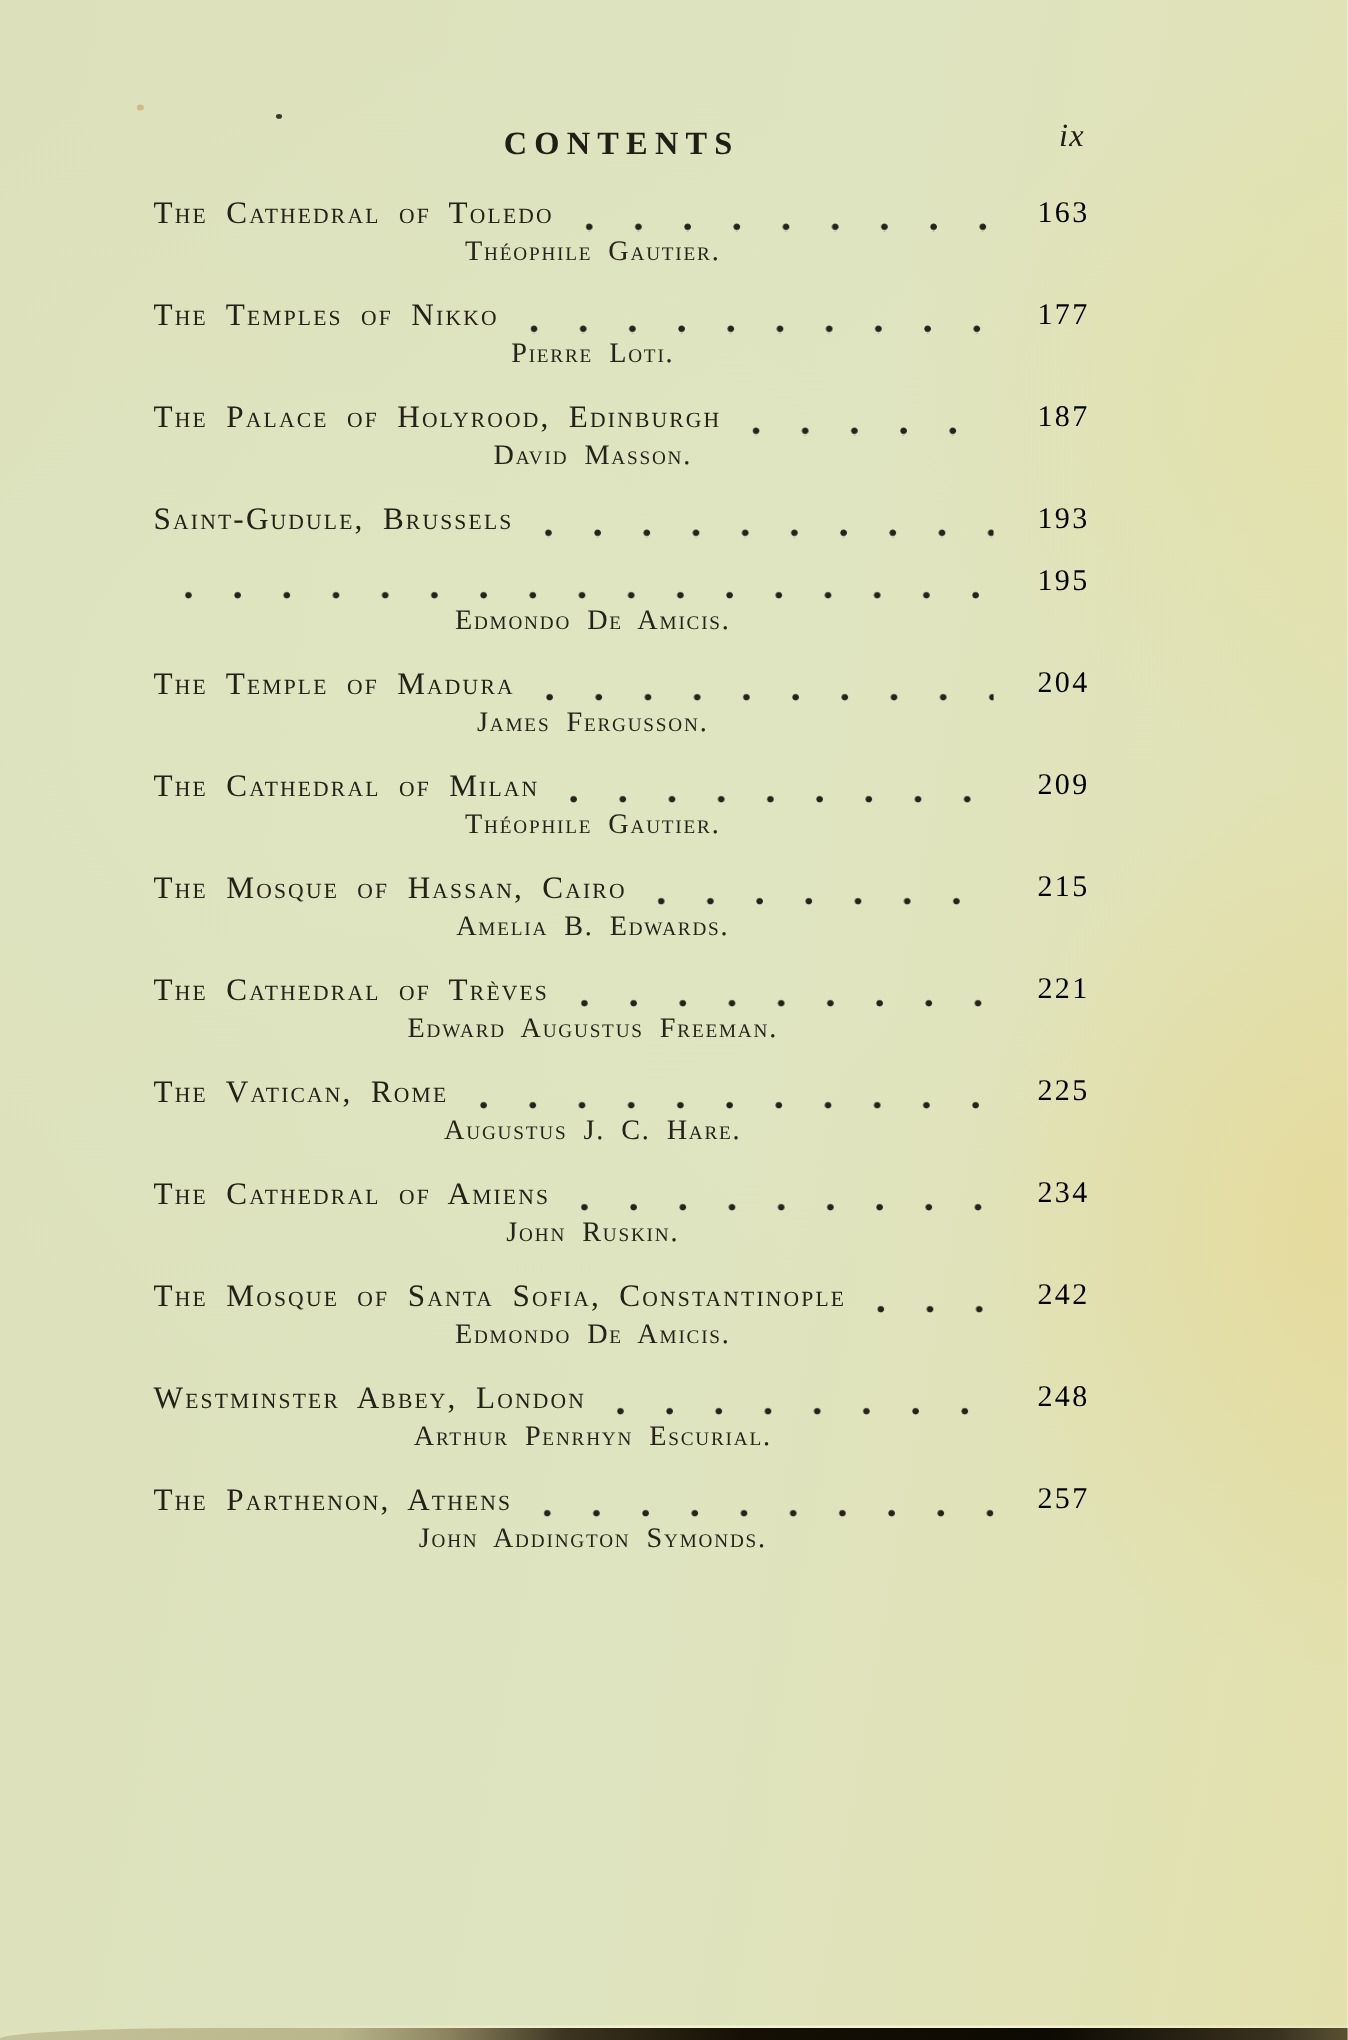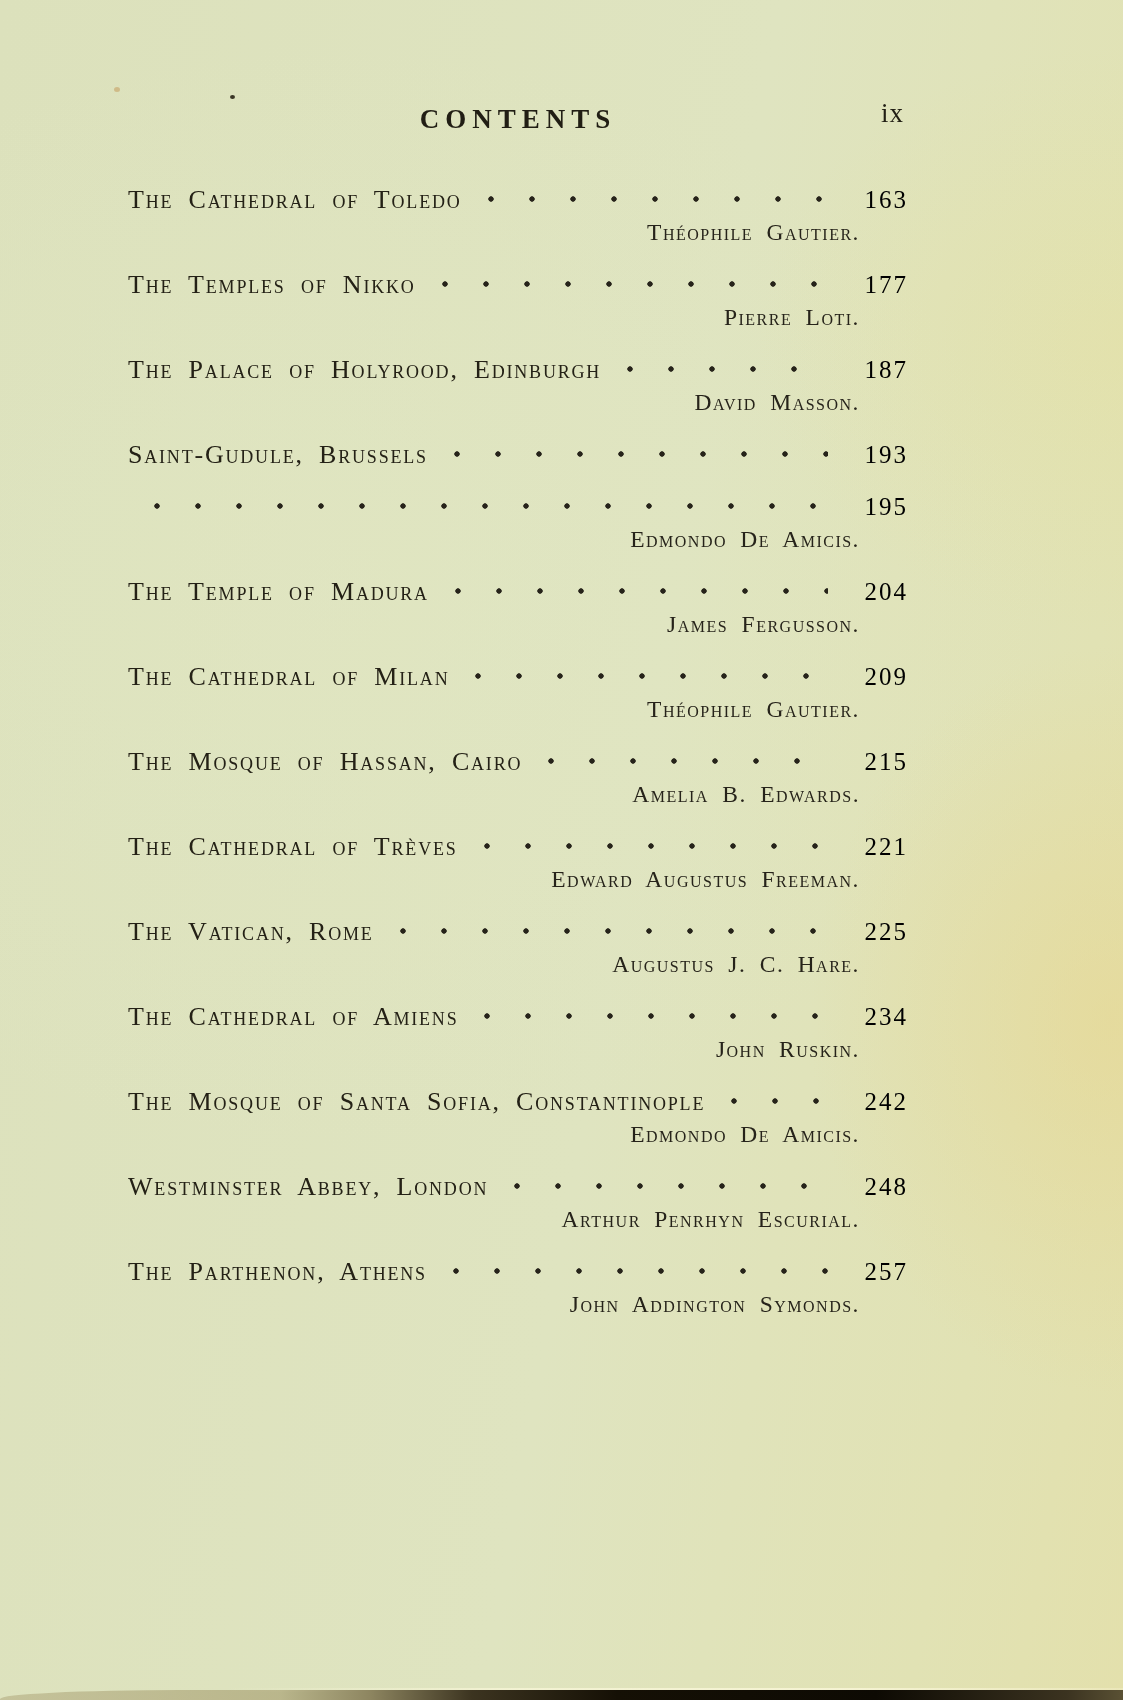--- a/index.html
+++ b/index.html
@@ -24,44 +24,45 @@
     position: absolute;
     left: 128px;
     top: 0;
     width: 780px;
   }
 
   .header-row {
     position: relative;
     margin-top: 104px;
     height: 36px;
-    margin-bottom: 44px;
+    margin-bottom: 22px;
   }
   .page-title {
     text-align: center;
     font-size: 27px;
     font-weight: bold;
     letter-spacing: 6px;
     color: #211e14;
   }
   .folio {
     position: absolute;
     right: 4px;
     top: -6px;
     font-size: 27px;
     letter-spacing: 1px;
     color: #211e14;
+    font-style: italic;
   }
 
   .entry {
     margin-bottom: 21px;
   }
   .entry-line {
     display: flex;
-    align-items: center;
+    align-items: flex-end;
     line-height: 31px;
     margin-top: 11px;
   }
   .entry-title {
     font-variant: small-caps;
     font-size: 26px;
     letter-spacing: 1.8px;
     word-spacing: 7px;
     white-space: nowrap;
     color: #242116;
@@ -80,21 +81,21 @@
     text-align: right;
     font-size: 25px;
     letter-spacing: 2px;
     color: #000000;
   }
   .entry-author {
     font-variant: small-caps;
     font-size: 23.5px;
     letter-spacing: 1.5px;
     word-spacing: 6px;
-    text-align: right;
+    text-align: center;
     padding-right: 48px;
     line-height: 31px;
     margin-top: 2px;
     color: #26231a;
   }
 
   
   .speck-dark {
     position: absolute;
     left: 230px;

